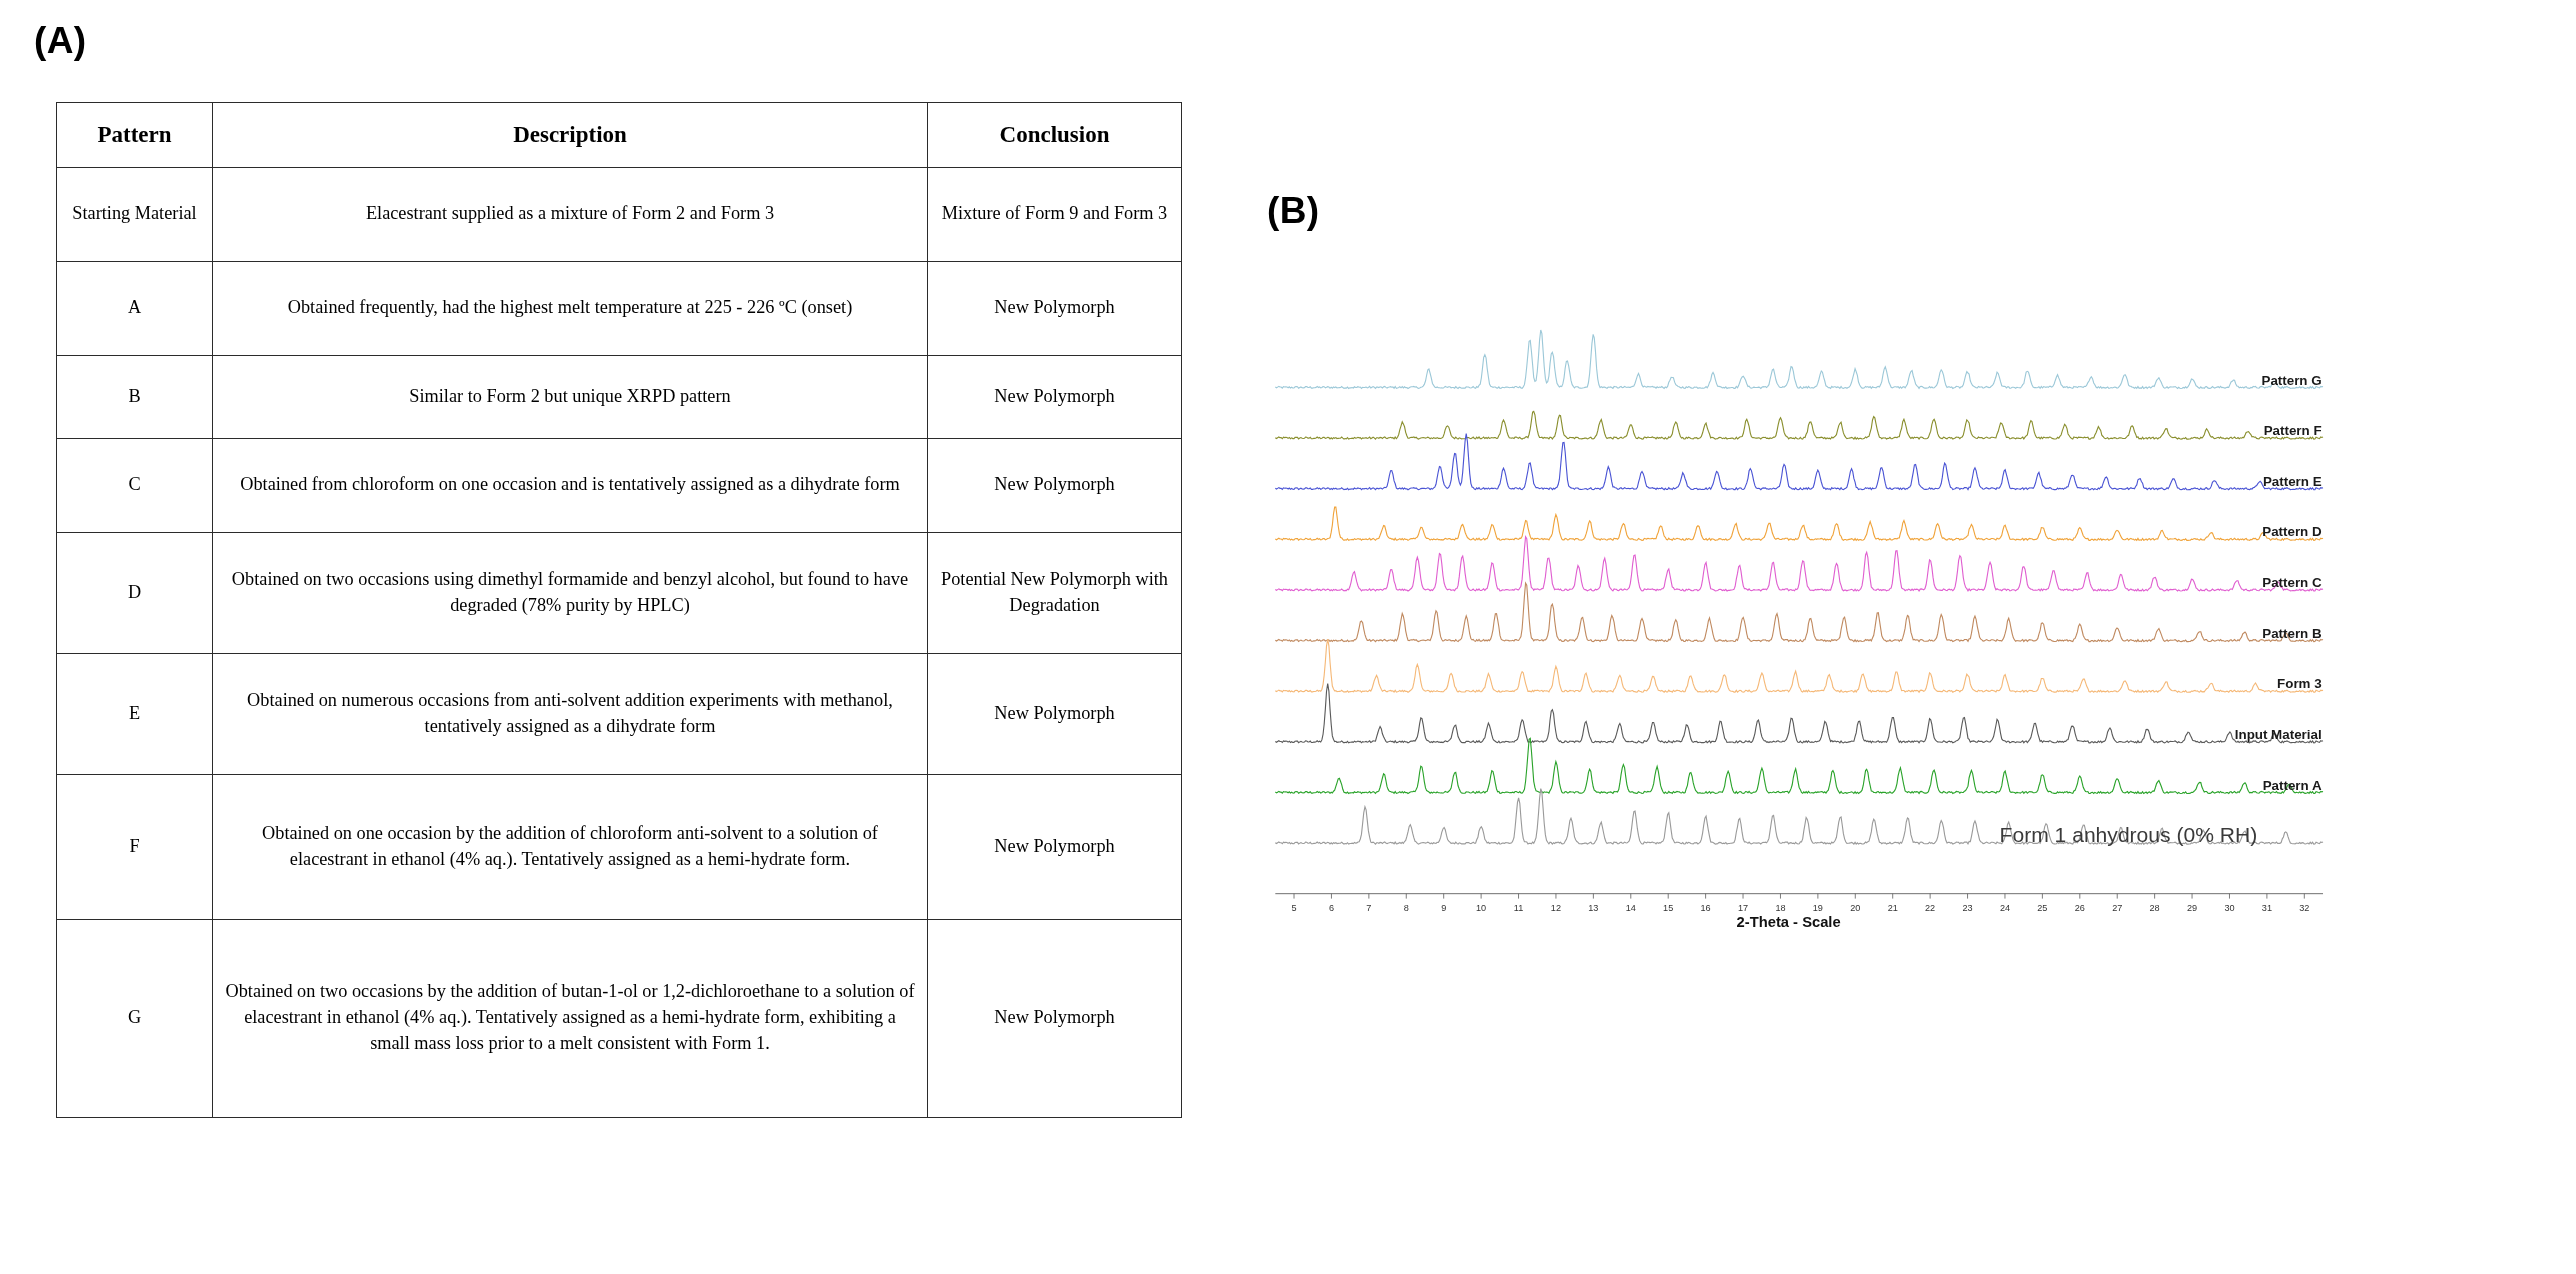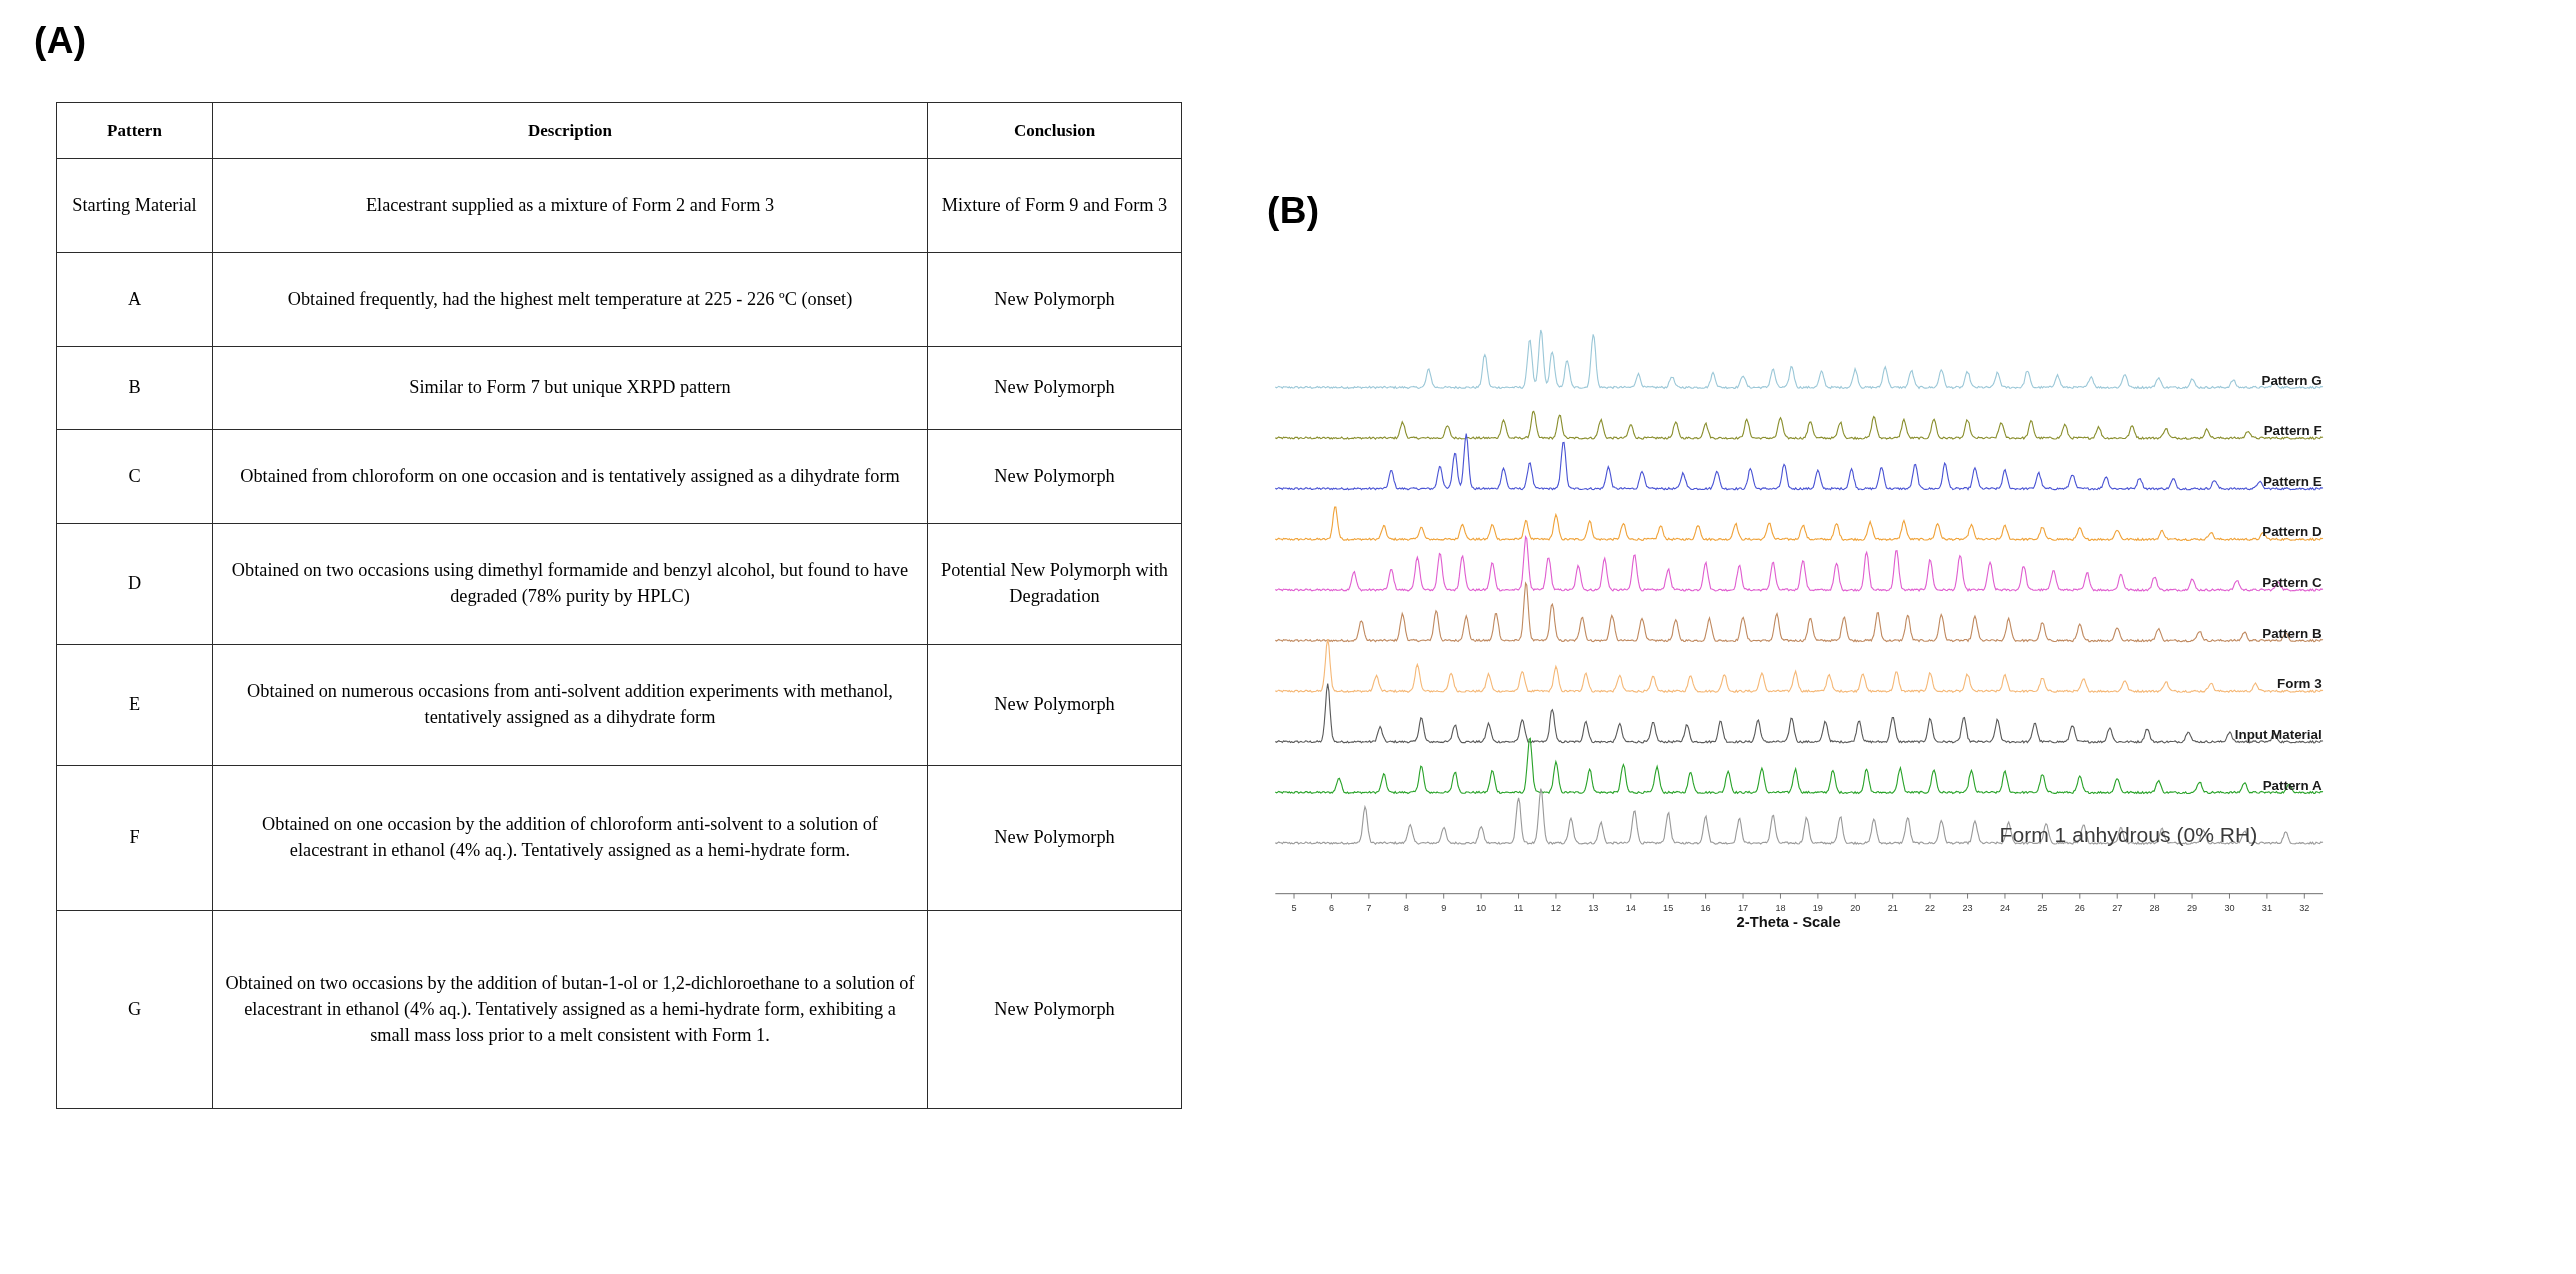--- a/index.html
+++ b/index.html
@@ -44,21 +44,21 @@
     padding: 7px 9.9px;
     font-family: "Liberation Serif", serif;
     font-size: 18.3px;
     line-height: 1.42;
     color: #000;
     text-align: center;
     vertical-align: middle;
   }
   table.poly th {
     font-weight: bold;
-    font-size: 17px;
+    font-size: 23px;
     padding: 15.5px 7px;
   }
   .col-pattern { width: 141px; }
   .col-desc    { width: 700px; }
   .col-concl   { width: 239px; }
   td.pattern-cell {
     font-weight: normal;
     font-size: 20.4px;
   }
   td.desc-cell {
@@ -128,21 +128,21 @@
         <td class="desc-cell">Elacestrant supplied as a mixture  of Form 2 and Form 3</td>
         <td class="concl-cell">Mixture of Form 9 and Form 3</td>
       </tr>
       <tr class="row-md">
         <td class="pattern-cell">A</td>
         <td class="desc-cell">Obtained frequently, had the highest melt  temperature at 225 - 226 ºC (onset)</td>
         <td class="concl-cell">New Polymorph</td>
       </tr>
       <tr class="row-sm">
         <td class="pattern-cell">B</td>
-        <td class="desc-cell">Similar  to Form 7 but unique XRPD pattern</td>
+        <td class="desc-cell">Similar  to Form 2 but unique XRPD pattern</td>
         <td class="concl-cell">New Polymorph</td>
       </tr>
       <tr class="row-md">
         <td class="pattern-cell">C</td>
         <td class="desc-cell">Obtained from chloroform on one occasion and is tentatively assigned as a dihydrate form</td>
         <td class="concl-cell">New Polymorph</td>
       </tr>
       <tr class="row-lg">
         <td class="pattern-cell">D</td>
         <td class="desc-cell">Obtained on two occasions using dimethyl formamide  and benzyl alcohol, but found to have degraded  (78% purity by HPLC)</td>

